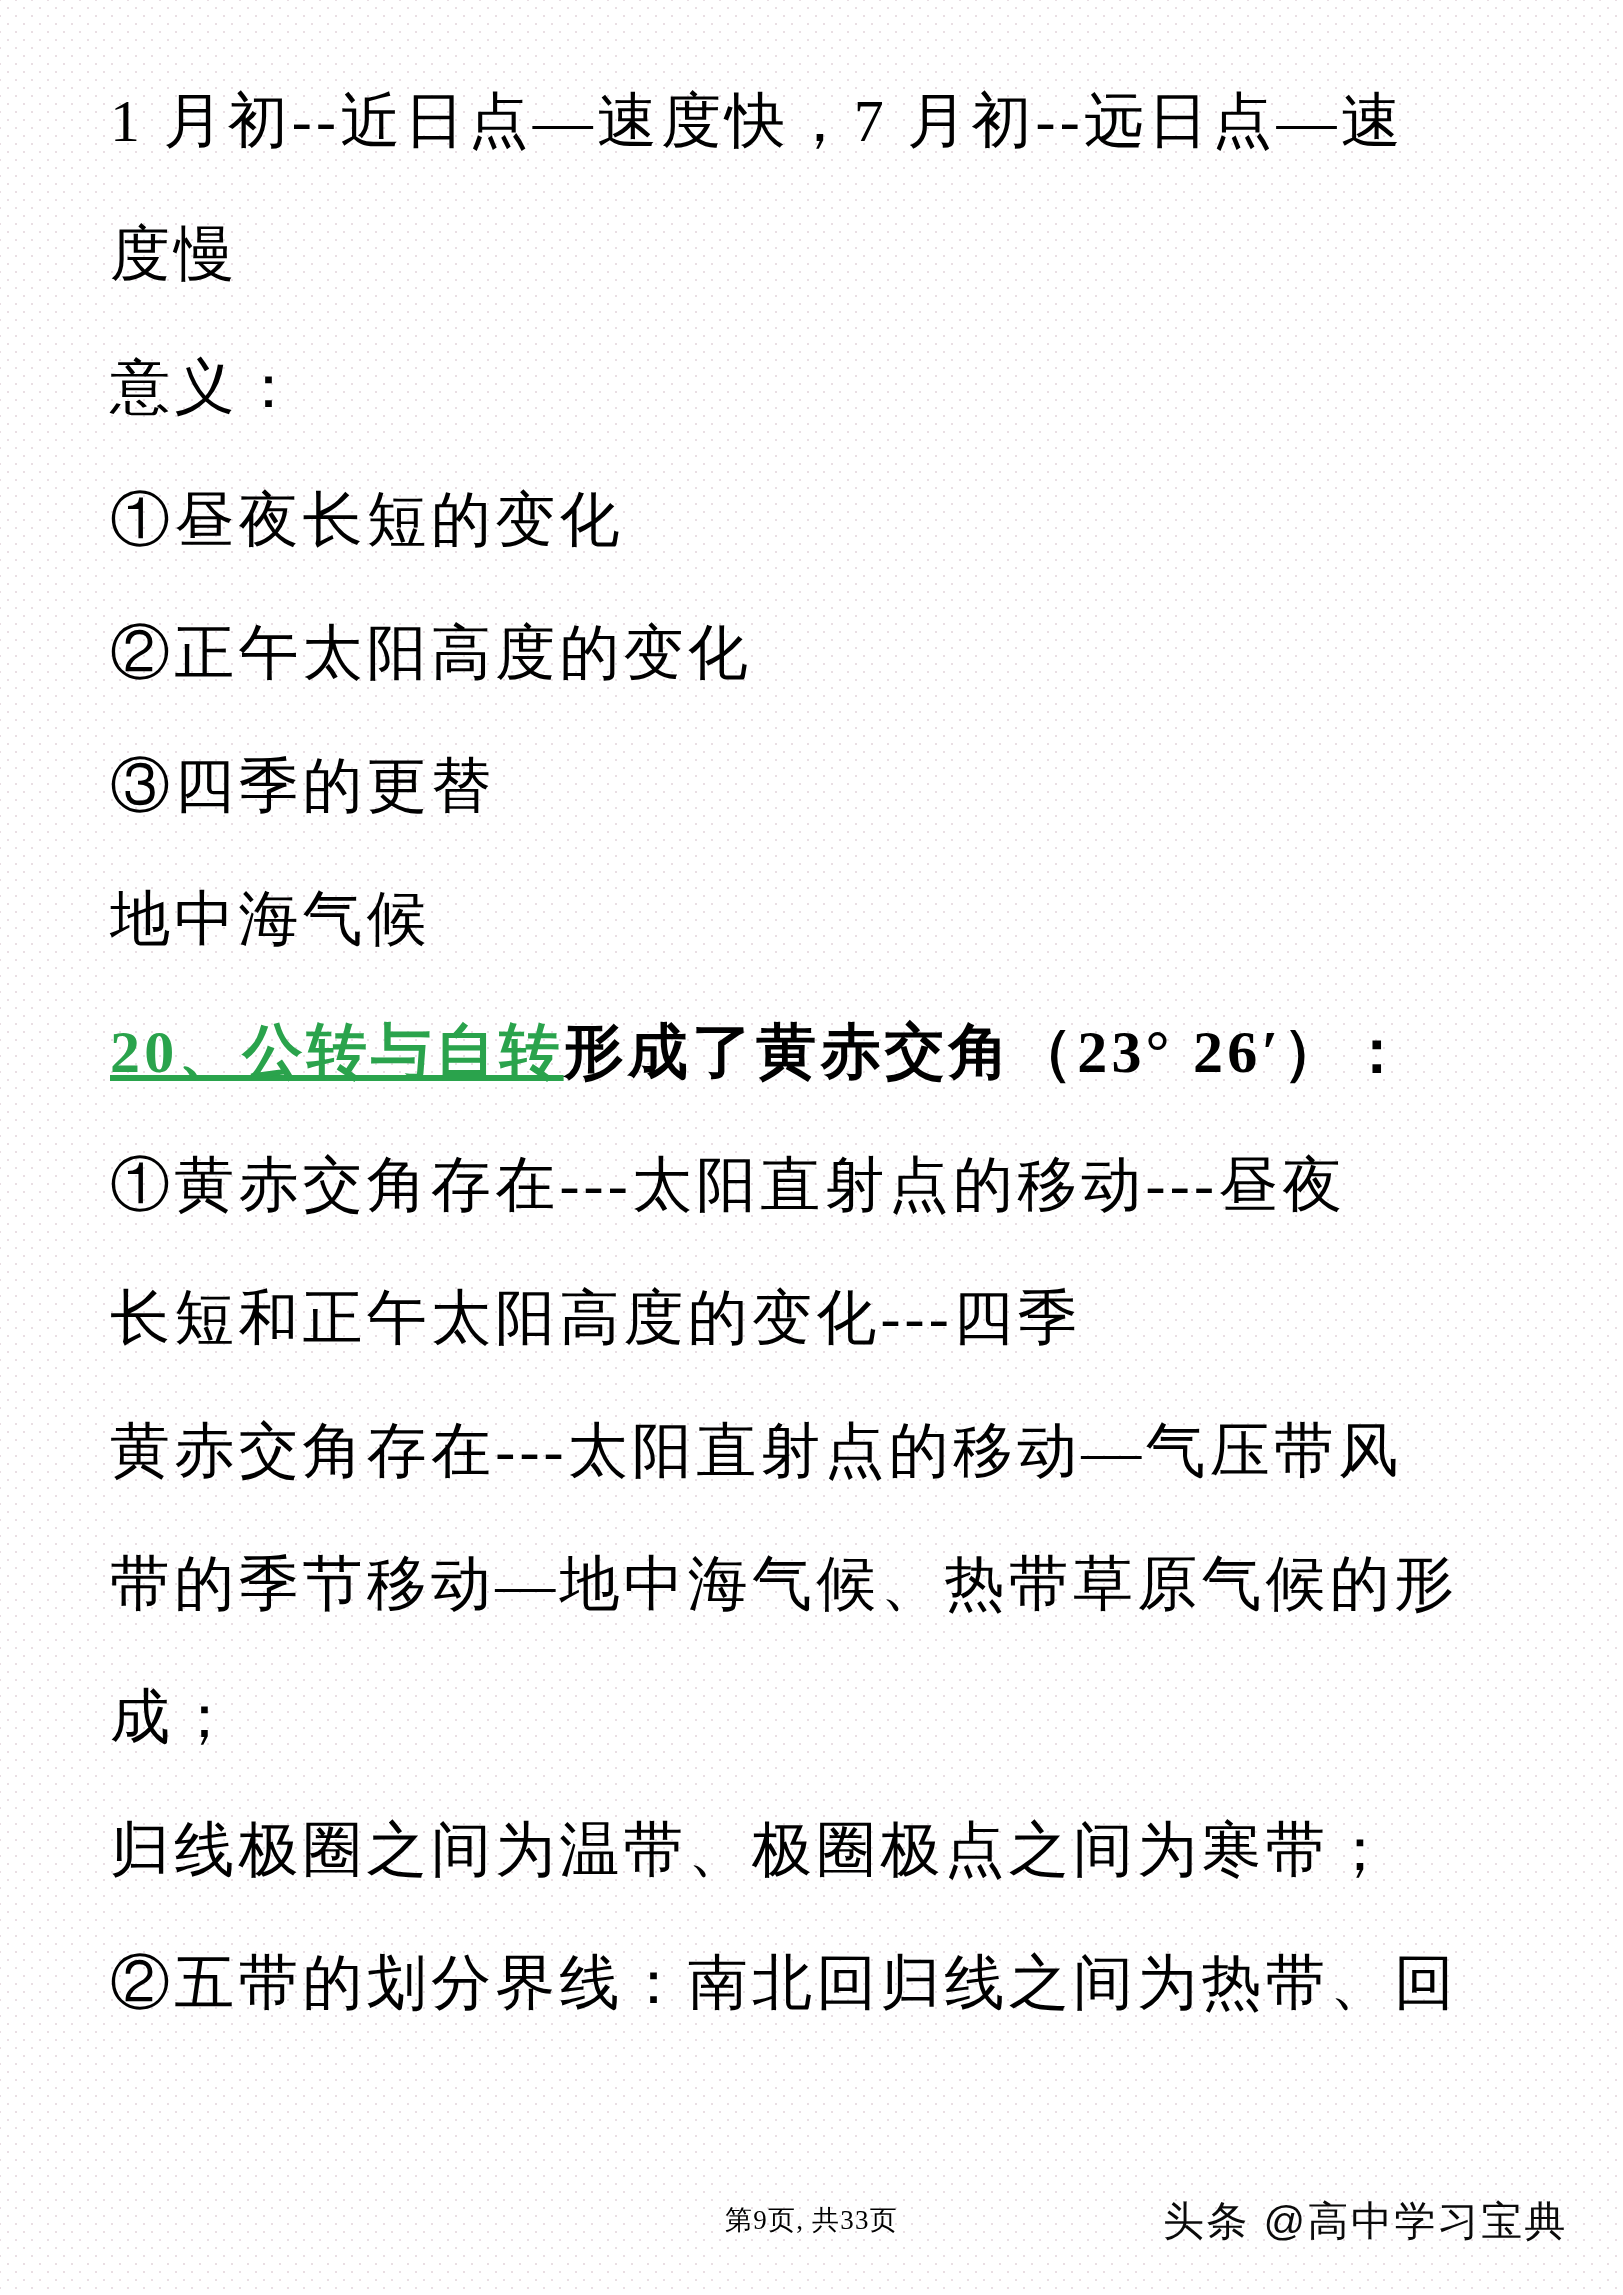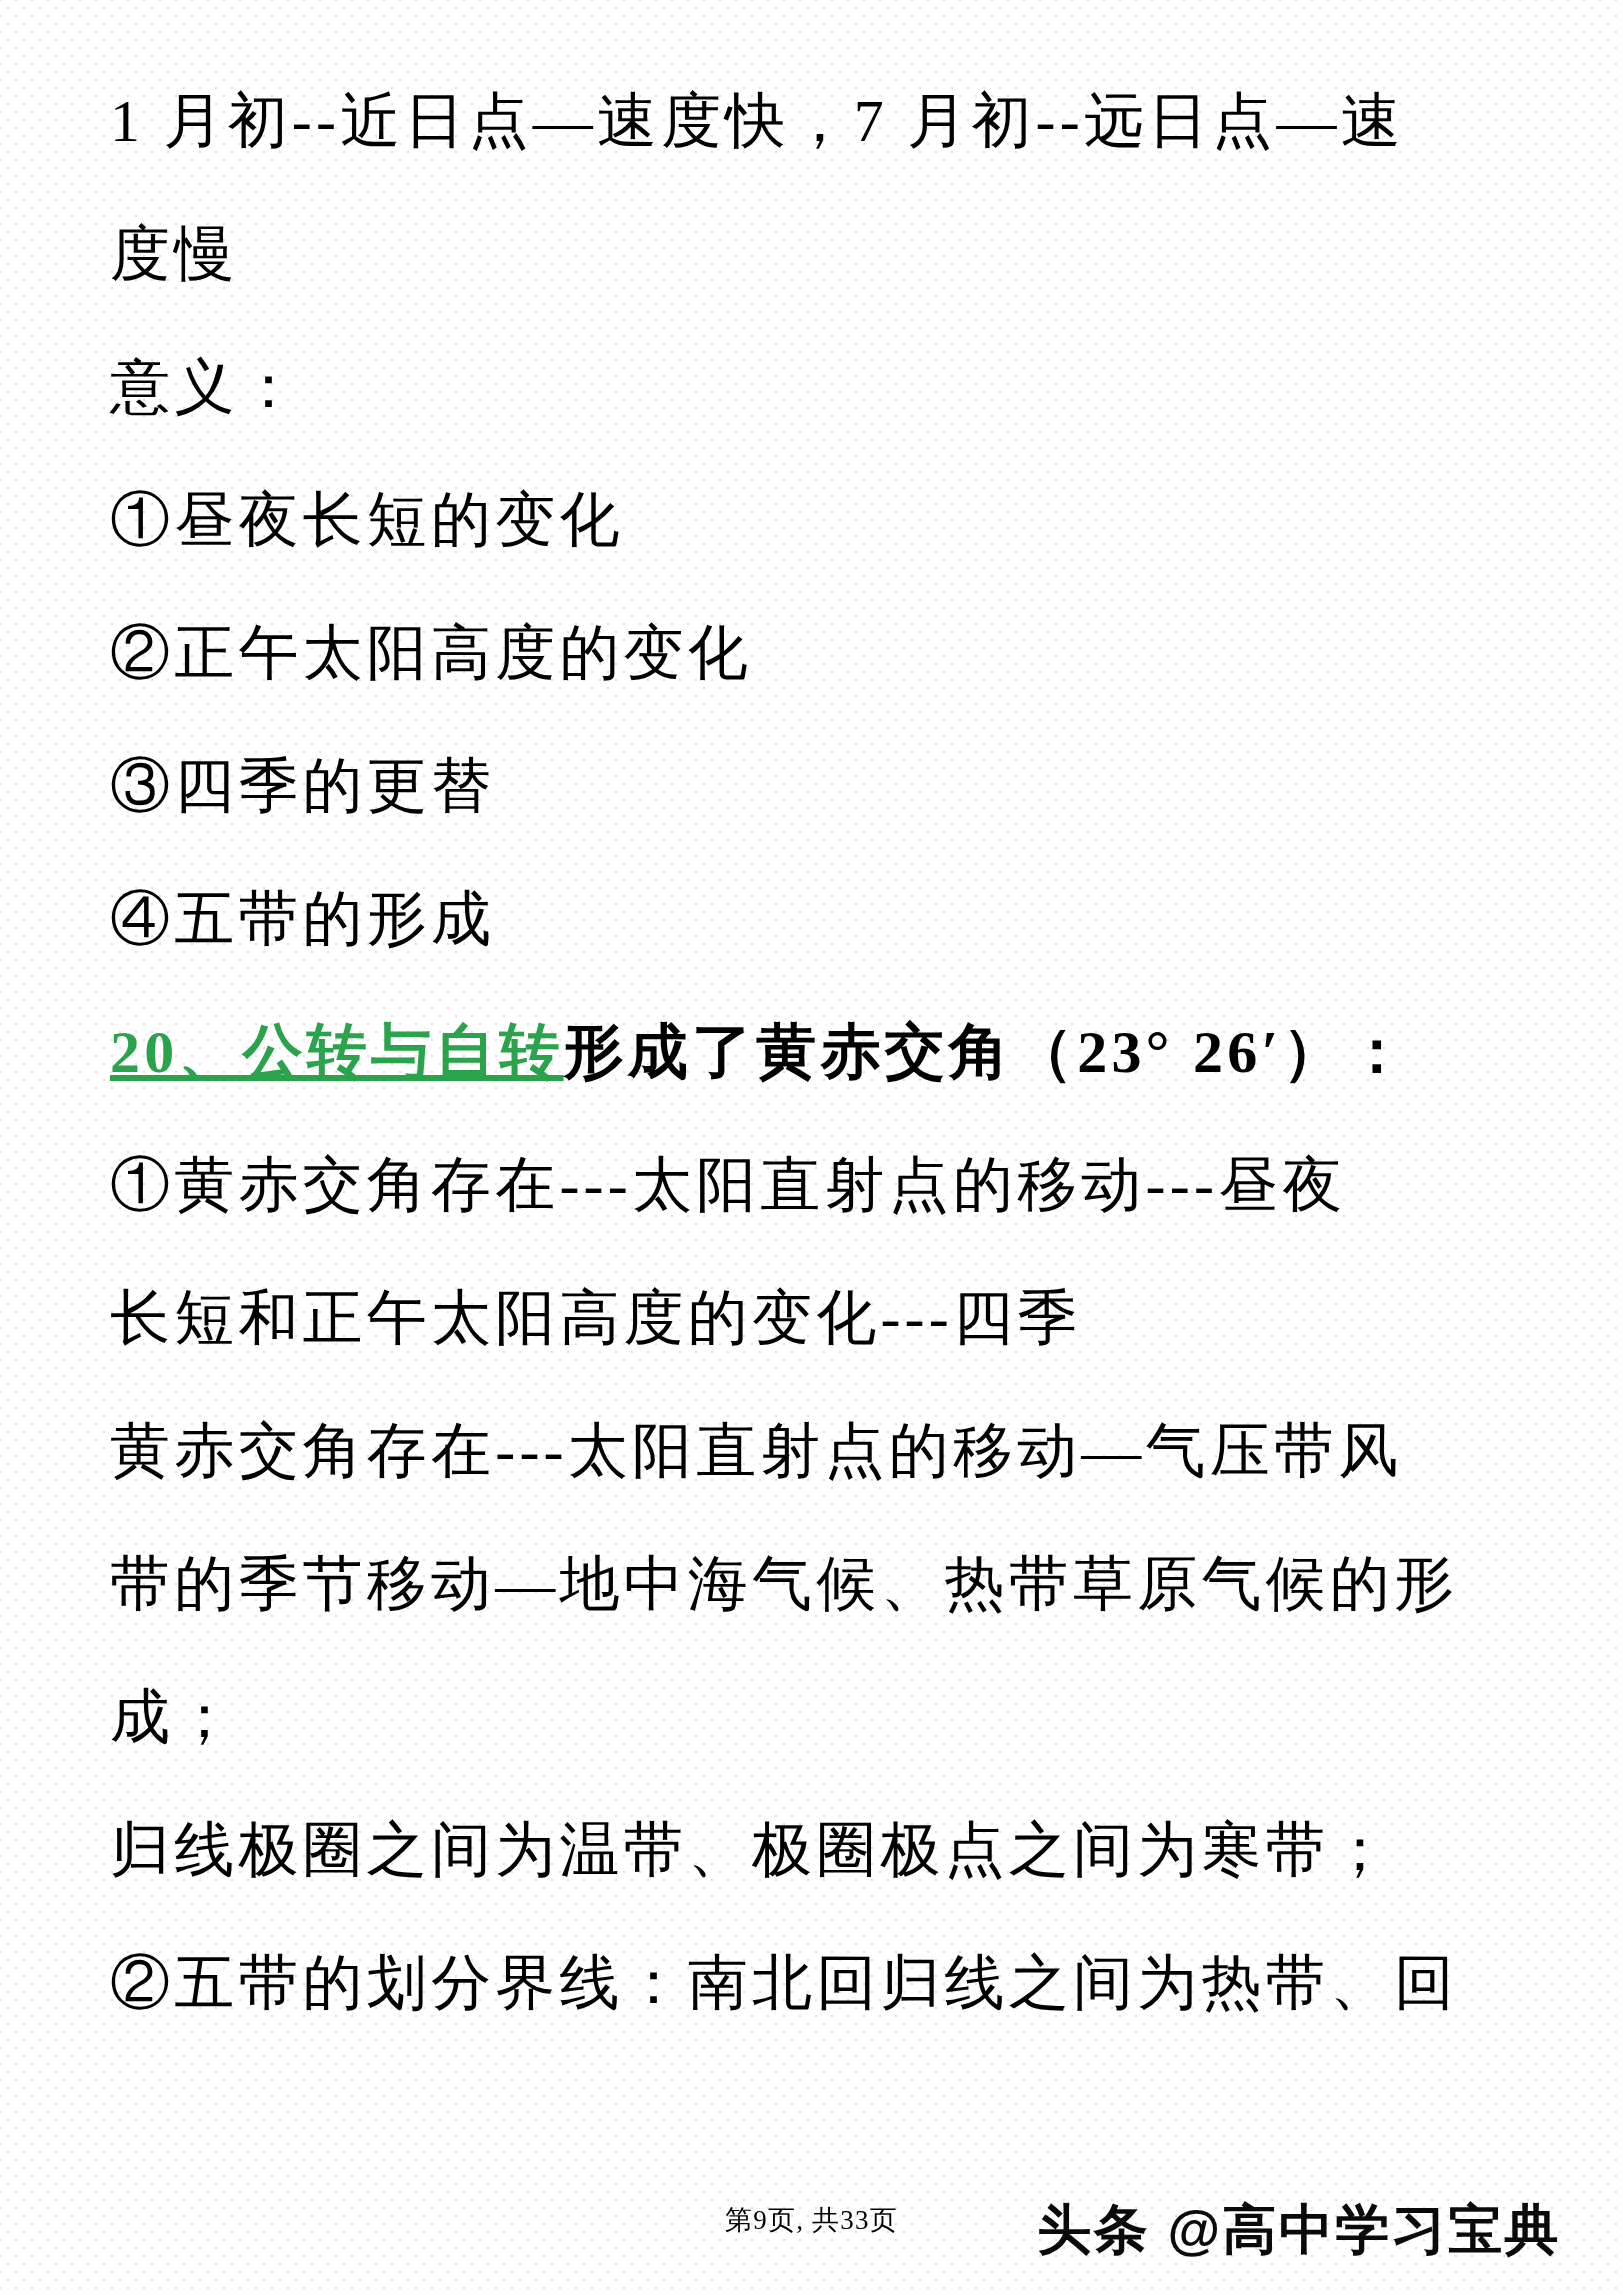--- a/index.html
+++ b/index.html
@@ -51,40 +51,40 @@
     top: 2202px;
     left: 0;
     right: 0;
     text-align: center;
     font-size: 27px;
     letter-spacing: 1.2px;
   }
   .footer-watermark {
     position: absolute;
     top: 2194px;
-    right: 62px;
-    font-size: 54px;
-    font-weight: 700;
+    right: 55px;
+    font-size: 41px;
+    font-weight: 400;
     letter-spacing: 2.4px;
     font-family: "Liberation Sans", "DejaVu Sans", sans-serif;
     color: #0a0a0a;
   }
 </style>
 </head>
 <body>
 
 <div class="page">
   <main class="content">
     <p class="line">1 月初--近日点—速度快，7 月初--远日点—速</p>
     <p class="line">度慢</p>
     <p class="line">意义：</p>
     <p class="line">①昼夜长短的变化</p>
     <p class="line">②正午太阳高度的变化</p>
     <p class="line">③四季的更替</p>
-    <p class="line">④五带的形成</p>
+    <p class="line">地中海气候</p>
     <p class="line heading-line">
       <span class="heading-green">20、公转与自转</span>
         <span class="heading-black">形成了黄赤交角（23° 26′）：</span>
     </p>
     <p class="line">①黄赤交角存在---太阳直射点的移动---昼夜</p>
     <p class="line">长短和正午太阳高度的变化---四季</p>
     <p class="line">黄赤交角存在---太阳直射点的移动—气压带风</p>
     <p class="line">带的季节移动—地中海气候、热带草原气候的形</p>
     <p class="line">成；</p>
     <p class="line">归线极圈之间为温带、极圈极点之间为寒带；</p>

